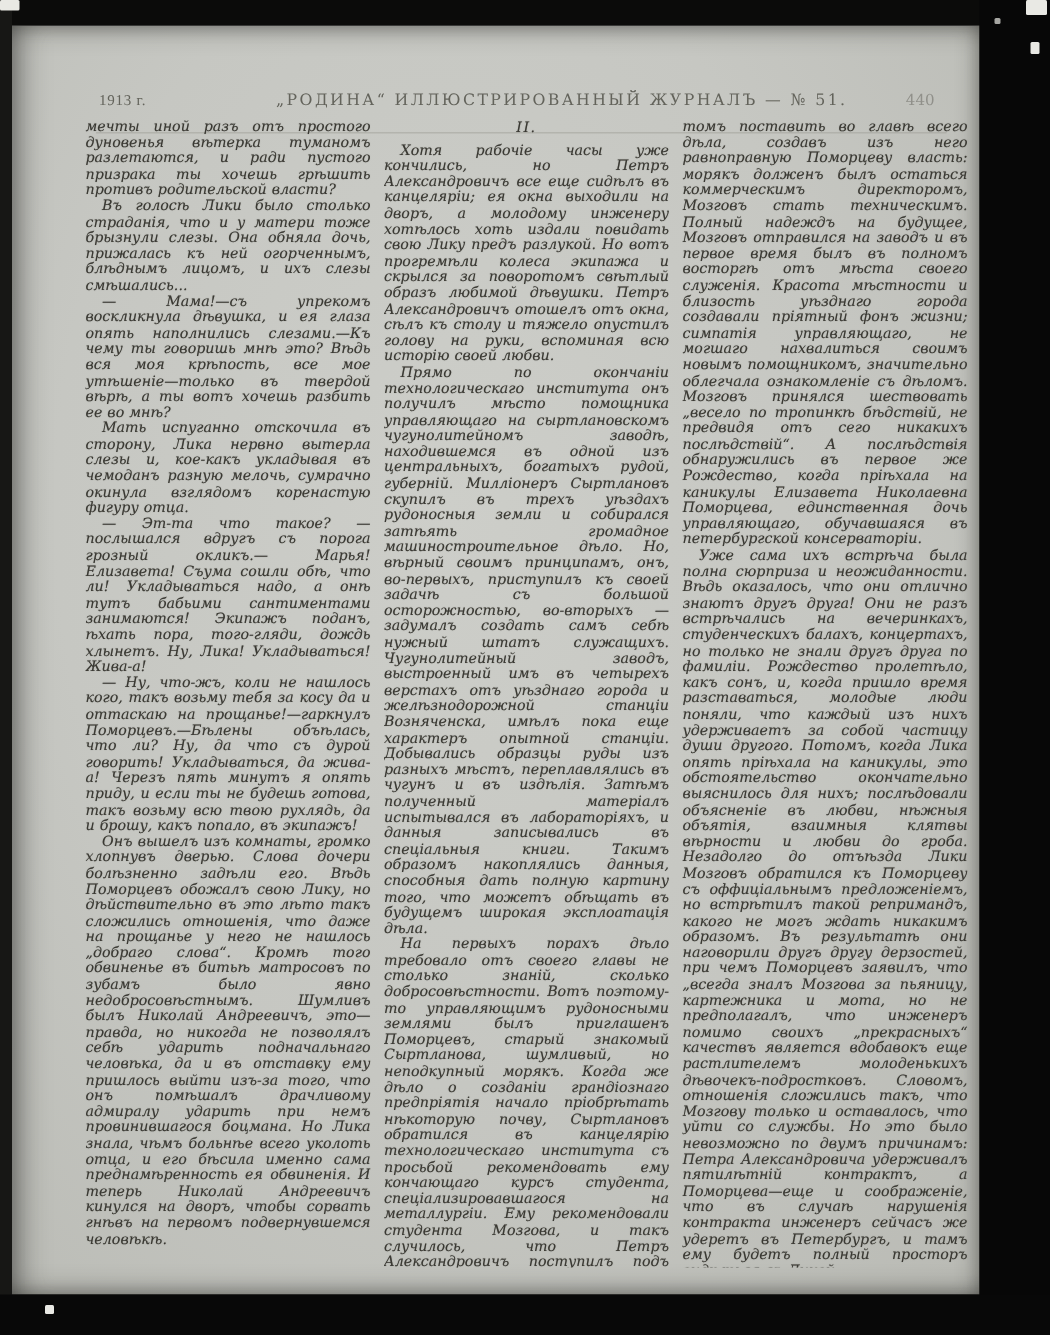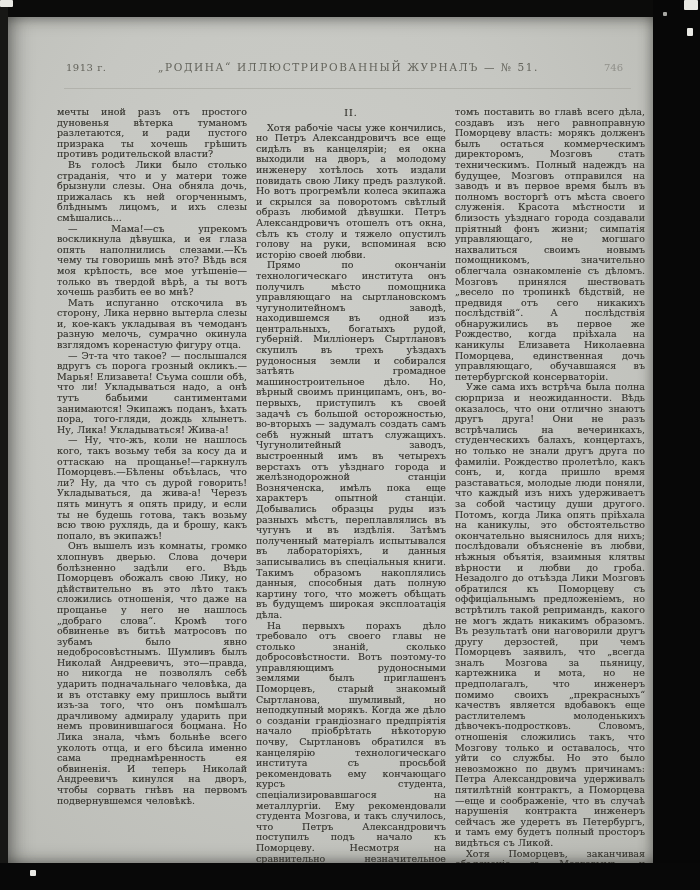--- a/index.html
+++ b/index.html
@@ -23,31 +23,31 @@
   .bar-top    { left:0; top:0; width:700px; height:17px; }
   .bar-left   { left:0; top:0; width:8px;  height:890px; background:#171715; }
   .bar-right  { left:653px; top:0; width:47px; height:890px; background:#070707; }
   .bar-bottom { left:0; top:863px; width:700px; height:27px; background:#080808; }
   .speck { position:absolute; background:#e9e9e4; border-radius:1px; }
 
   .header {
     position:absolute; top:44px; left:58px; right:30px;
     display:flex; align-items:baseline; color:#63635b;
   }
-  .header-year  { width:92px; font-size:10px; letter-spacing:0.5px; }
-  .header-title { flex:1; text-align:left; font-size:10.5px; letter-spacing:1.6px; white-space:nowrap; }
+  .header-year  { width:92px; font-size:10px; letter-spacing:0.5px;font-family:Liberation Serif, serif; }
+  .header-title { flex:1; text-align:right; font-size:10.5px; letter-spacing:1.6px; white-space:nowrap; }
   .header-page  { width:58px; text-align:right; font-size:10px; color:#90908a; }
   .header-rule  {
     position:absolute; top:71px; left:56px; right:22px; height:1px;
     background:#a3a39b; opacity:0.55;
   }
 
   .columns {
-    position:absolute; top:90px; left:49px; width:590px; height:765px;
-    display:flex; gap:9px;
+    position:absolute; top:63px; left:49px; width:590px; height:765px;
+    display:flex; gap:9px;font-style:italic;
   }
   .col {
     width:190px; height:100%; overflow:hidden;
     text-align:justify; font-size:9.5px; line-height:10.6px;
     color:#3a3933; text-shadow:0 0 0.6px rgba(58,57,51,0.5);
     word-spacing:0.3px;
   }
   .para { margin:0; text-indent:11px; }
   .para.no-indent { text-indent:0; }
   .chapter-heading {
@@ -57,21 +57,21 @@
 </style>
 </head>
 <body>
 
 <div class="scan">
 
   <div class="page">
     <div class="header">
       <span class="header-year">1913 г.</span>
       <span class="header-title">„РОДИНА“ ИЛЛЮСТРИРОВАННЫЙ ЖУРНАЛЪ — № 51.</span>
-      <span class="header-page">746</span>
+      <span class="header-page">440</span>
     </div>
     <div class="header-rule"></div>
 
     <div class="columns">
       <div class="col">
           <p class="para no-indent">мечты иной разъ отъ простого дуновенья вѣтерка туманомъ разлетаются, и ради пустого призрака ты хочешь грѣшить противъ родительской власти?</p>
           <p class="para">Въ голосѣ Лики было столько страданія, что и у матери тоже брызнули слезы. Она обняла дочь, прижалась къ ней огорченнымъ, блѣднымъ лицомъ, и ихъ слезы смѣшались...</p>
           <p class="para">— Мама!—съ упрекомъ воскликнула дѣвушка, и ея глаза опять наполнились слезами.—Къ чему ты говоришь мнѣ это? Вѣдь вся моя крѣпость, все мое утѣшеніе—только въ твердой вѣрѣ, а ты вотъ хочешь разбить ее во мнѣ?</p>
           <p class="para">Мать испуганно отскочила въ сторону, Лика нервно вытерла слезы и, кое-какъ укладывая въ чемоданъ разную мелочь, сумрачно окинула взглядомъ коренастую фигуру отца.</p>
           <p class="para">— Эт-та что такое? — послышался вдругъ съ порога грозный окликъ.— Марья! Елизавета! Съума сошли обѣ, что ли! Укладываться надо, а онѣ тутъ бабьими сантиментами занимаются! Экипажъ поданъ, ѣхать пора, того-гляди, дождь хлынетъ. Ну, Лика! Укладываться! Жива-а!</p>

